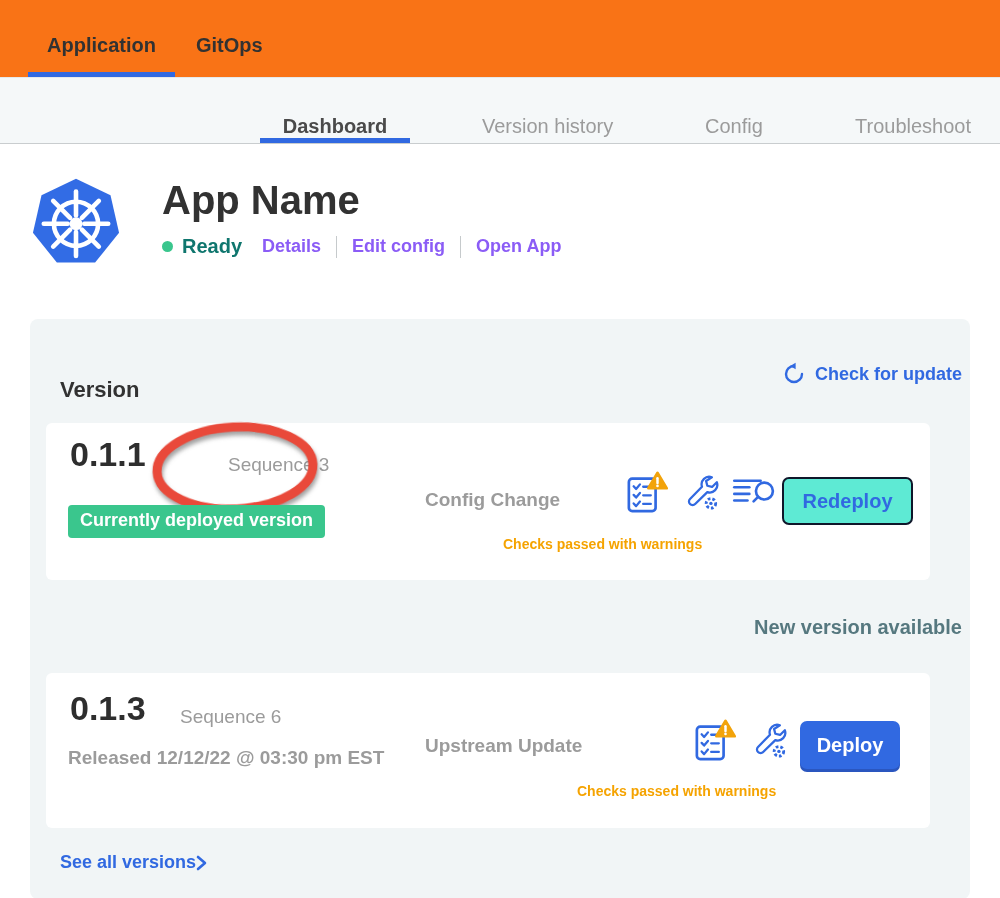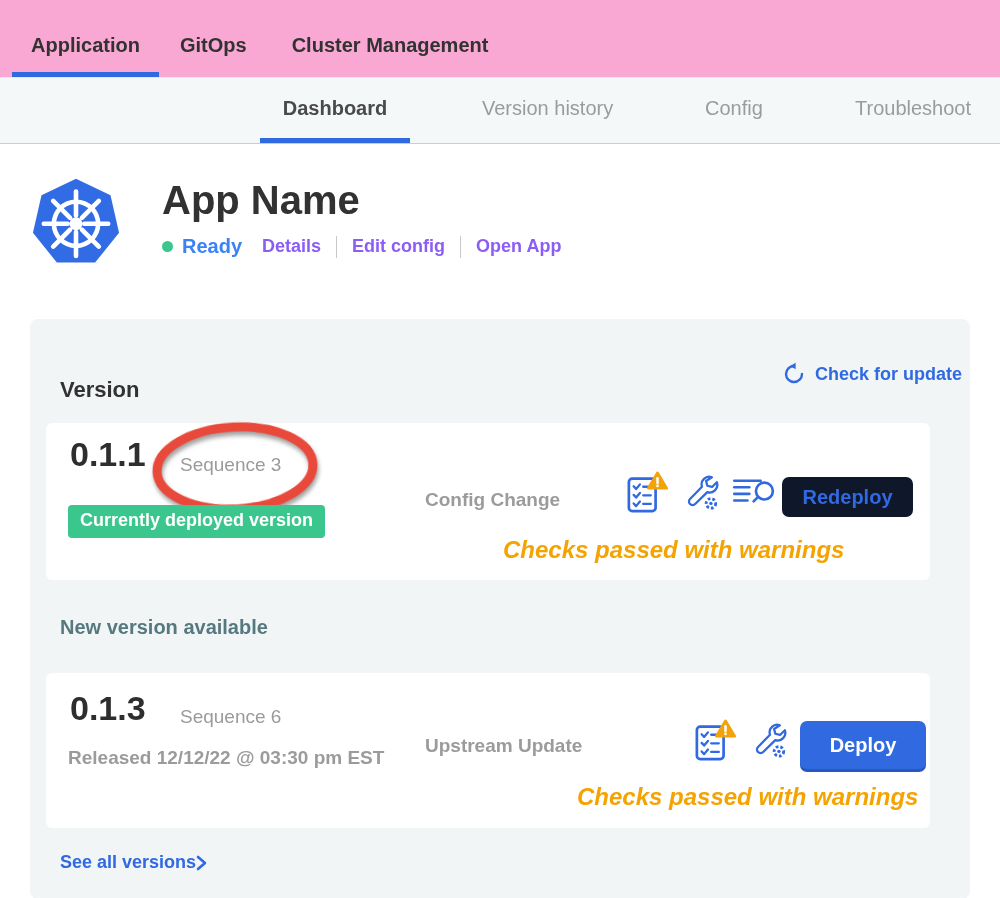--- a/index.html
+++ b/index.html
@@ -1,103 +1,102 @@
 <!DOCTYPE html>
 <html><head>
 <meta charset="utf-8">
 <style>
   * { margin:0; padding:0; box-sizing:border-box; }
   html,body { width:1000px; height:898px; overflow:hidden; background:#ffffff;
     font-family:"Liberation Sans","DejaVu Sans",sans-serif; color:#323232; }
   .page { position:relative; width:1000px; height:898px; }
 
   
-  .topnav { height:77px; background:#f9a8d4; display:flex; align-items:flex-end; padding-left:12px; }
+  .topnav { height:77px; background:#f97316; display:flex; align-items:flex-end; padding-left:28px; }
   .topnav .ttab { font-size:20px; font-weight:bold; color:#323232; padding-bottom:15px;
     border-bottom:5px solid transparent; cursor:pointer; white-space:nowrap; }
   .topnav .ttab.active { width:147px; text-align:center; border-bottom-color:#3169E1; }
   .topnav .ttab + .ttab { margin-left:21px; }
   .topnav .ttab:nth-child(3) { margin-left:45px; }
 
   
   .subnav { position:relative; height:67px; background:#F5F8F9;
     border-top:1px solid #E6E9EA; border-bottom:1px solid #C9CDCF; }
-  .stab { position:absolute; bottom:0; padding-bottom:18px; font-size:20px; color:#9B9B9B;
+  .stab { position:absolute; bottom:0; font-size:20px; color:#9B9B9B;
     border-bottom:5px solid transparent; cursor:pointer; white-space:nowrap; }
   .stab.active { color:#4A4A4A; font-weight:bold; border-bottom-color:#3169E1;
     width:150px; text-align:center; }
   #stab-dashboard { left:260px; }
   #stab-history   { left:482px; }
   #stab-config    { left:705px; }
   #stab-troubleshoot { left:855px; width:250px; overflow:hidden; }
 
   
   .app-header { display:flex; margin:31px 0 0 30px; }
   .k8s-logo { width:92px; height:92px; flex:none; }
   .app-head-col { margin-left:40px; padding-top:2px; }
   .app-title { font-size:40px; font-weight:bold; color:#323232; line-height:1.15; }
   .status-row { display:flex; align-items:center; margin-top:12px; }
   .status-dot { width:11px; height:11px; border-radius:50%; background:#3AC68D; margin-right:9px; }
-  .status-text { font-size:20px; font-weight:bold; color:#3b82f6; margin-right:20px; }
+  .status-text { font-size:20px; font-weight:bold; color:#0f766e; margin-right:20px; }
   .hlink { font-size:18px; font-weight:bold; color:#8b5cf6; cursor:pointer; text-decoration:none; }
   .vdiv { width:1px; height:22px; background:#C6CACC; margin:0 15px; }
 
   
   .section { margin:52px 30px 0 30px; width:940px; background:#F1F5F6; border-radius:8px;
     padding:26px 8px 20px 16px; }
   .section-head { display:flex; justify-content:space-between; align-items:center;
     margin:0 0 20px 14px; }
   .section-title { font-size:22px; font-weight:bold; color:#323232;margin-top:32px; }
   .head-actions { display:flex; align-items:center; gap:12px; }
   .action-link { display:flex; align-items:center; gap:9px; color:#3169E1;
     font-size:18px; font-weight:bold; cursor:pointer; white-space:nowrap; }
 
   .card { position:relative; background:#fff; border-radius:6px; width:884px; }
   #card1 { height:157px; }
   #card2 { height:155px; }
 
   .ver-num { position:absolute; left:24px; top:12px; font-size:34px; font-weight:bold; color:#2E2E2E; }
   .seq { position:absolute; left:134px; font-size:19px; color:#9B9B9B; }
-  #card1 .seq { top:31px; } #card2 .seq { top:33px; }
+  #card1 .seq { top:31px;margin-left:48px; } #card2 .seq { top:33px; }
   .badge { position:absolute; left:22px; top:82px; background:#3AC68D; color:#fff;
     font-size:18px; font-weight:bold; padding:5px 12px 7px 12px; border-radius:4px; }
   .meta { position:absolute; left:22px; font-size:19px; font-weight:bold; color:#9B9B9B; white-space:nowrap; }
   .why { color:#3169E1; cursor:pointer; }
   .source { position:absolute; left:379px; font-size:19px; font-weight:bold; color:#9B9B9B; white-space:nowrap; }
   .icons-row { position:absolute; display:flex; align-items:center; gap:13px; }
   #card1 .icons-row { left:580px; top:47px; }
   #card2 .icons-row { left:648px; top:45px; }
   .check-icon-btn { cursor:pointer; background:none; border:none; padding:0; line-height:0; }
-  .checks { position:absolute; font-size:24px; font-weight:bold; color:#F5A300; white-space:nowrap;font-style:italic; }
+  .checks { position:absolute; font-size:14px; font-weight:bold; color:#F5A300; white-space:nowrap; }
   #card1 .checks { left:457px; top:113px; }
   #card2 .checks { left:531px; top:110px; }
 
   .btn { position:absolute; font-size:20px; font-weight:bold; border-radius:7px;
     cursor:pointer; font-family:inherit; }
-  .btn-outline { left:736px; top:54px; width:131px; height:40px;
-    background:#0f172a; border:6px solid #0f172a; color:#3169E1; }
-  .btn-solid { left:754px; top:48px; width:126px; height:48px;
+  .btn-outline { left:736px; top:54px; width:131px; height:48px;
+    background:#5eead4; border:2px solid #0f172a; color:#3169E1; }
+  .btn-solid { left:754px; top:48px; width:100px; height:48px;
     background:#3169E1; border:none; color:#fff; box-shadow:0 3px 0 #2A56BF; }
 
   .annotation-ellipse { position:absolute; left:97px; top:-7px; pointer-events:none;
     transform:rotate(-3deg); }
 
-  .new-version-heading { margin:36px 0 34px 14px; font-size:20px; font-weight:bold; color:#56787F; }
+  .new-version-heading { margin:36px 0 34px 14px; font-size:20px; font-weight:bold; color:#56787F;text-align:right; }
   .see-all { display:flex; align-items:center; margin:24px 0 6px 14px;
     color:#3169E1; font-size:18px; font-weight:bold; cursor:pointer; width:max-content; }
 </style>
 </head>
 <body>
 
 <div class="page">
 
   <div class="topnav">
     <div class="ttab active">Application</div>
     <div class="ttab">GitOps</div>
-    <div class="ttab">Cluster Management</div>
   </div>
 
   <div class="subnav">
     <div class="stab active" id="stab-dashboard">Dashboard</div>
     <div class="stab" id="stab-history">Version history</div>
     <div class="stab" id="stab-config">Config</div>
     <div class="stab" id="stab-troubleshoot">Troubleshoot</div>
   </div>
 
   <div class="app-header">

